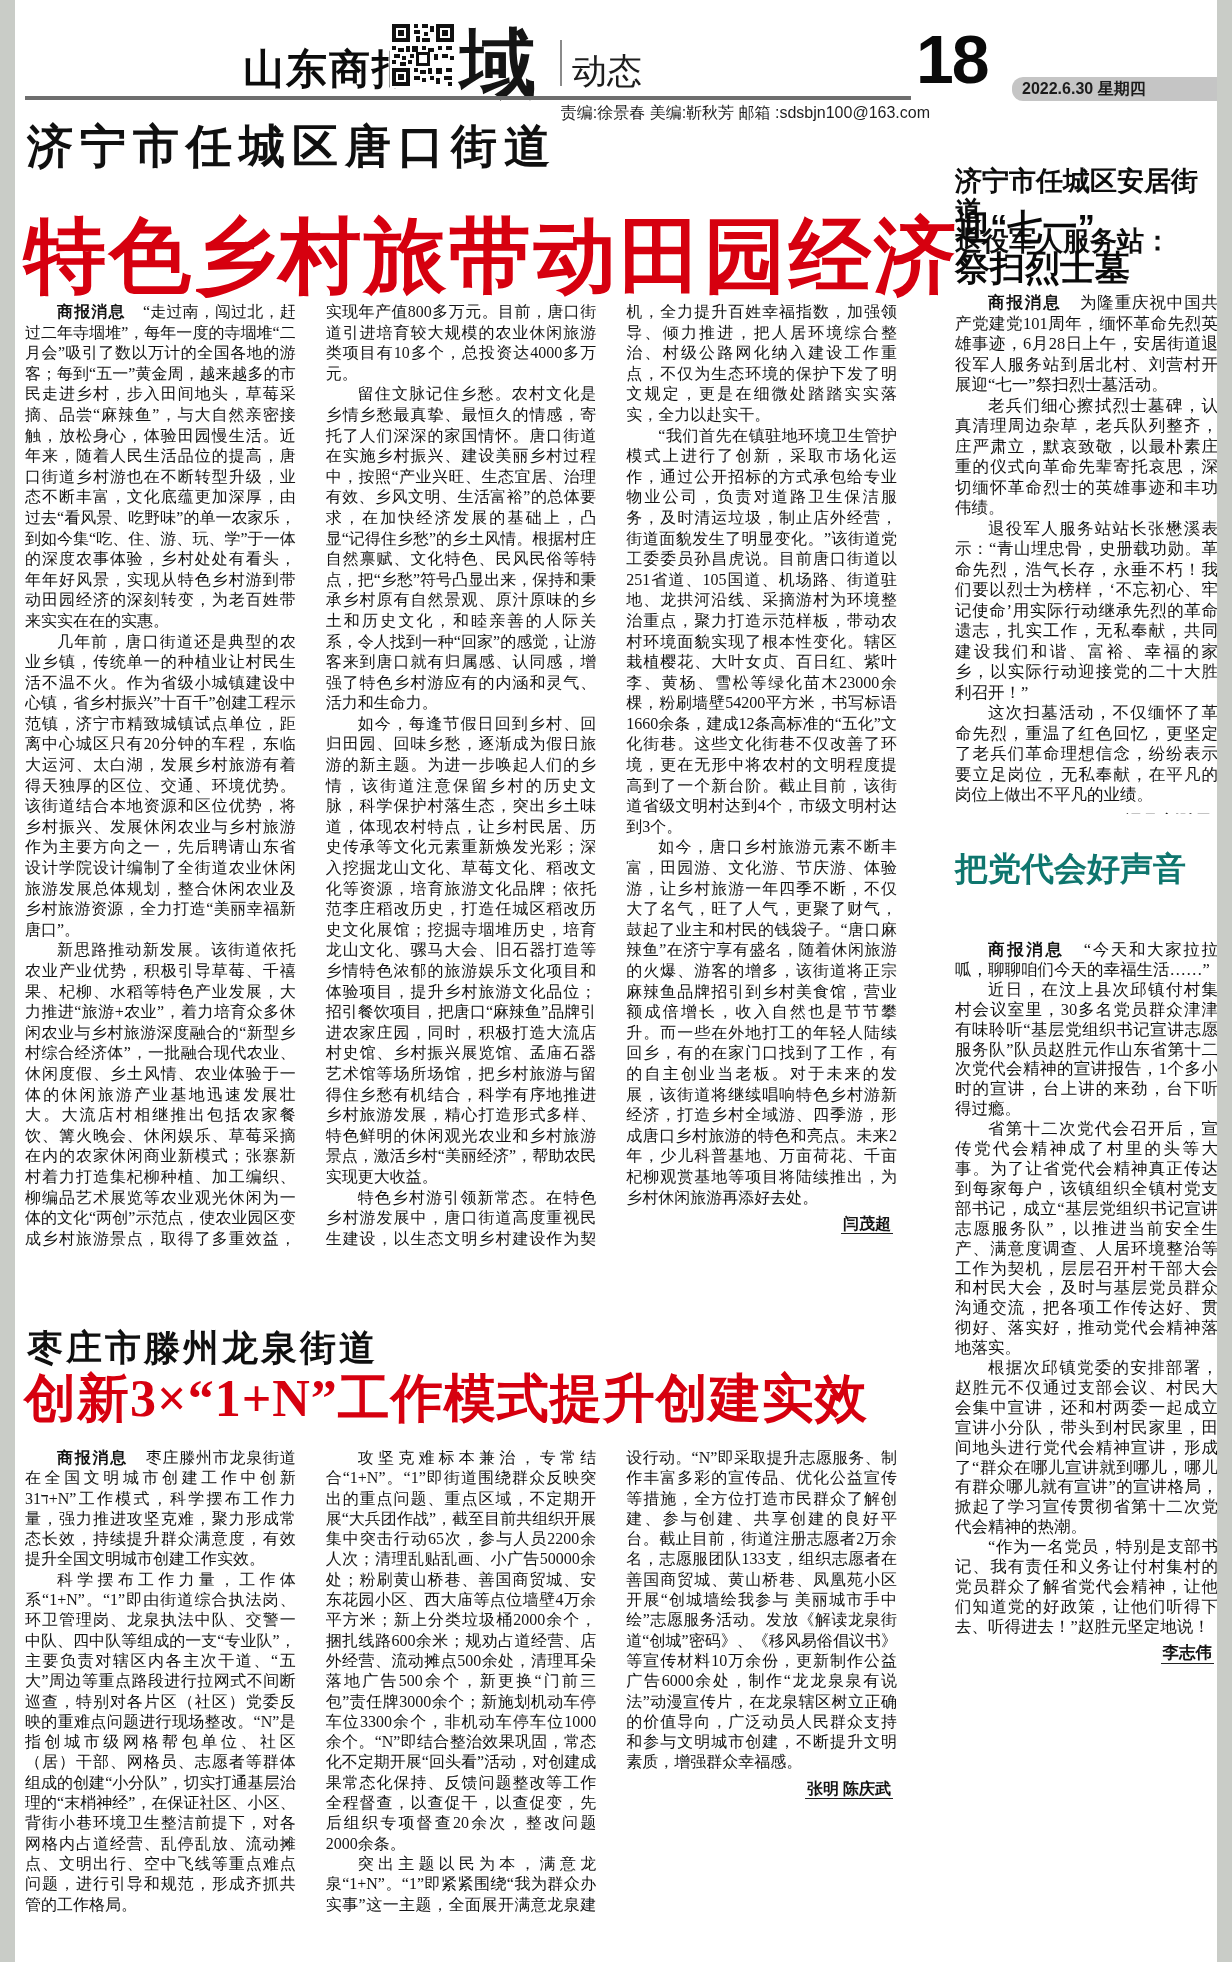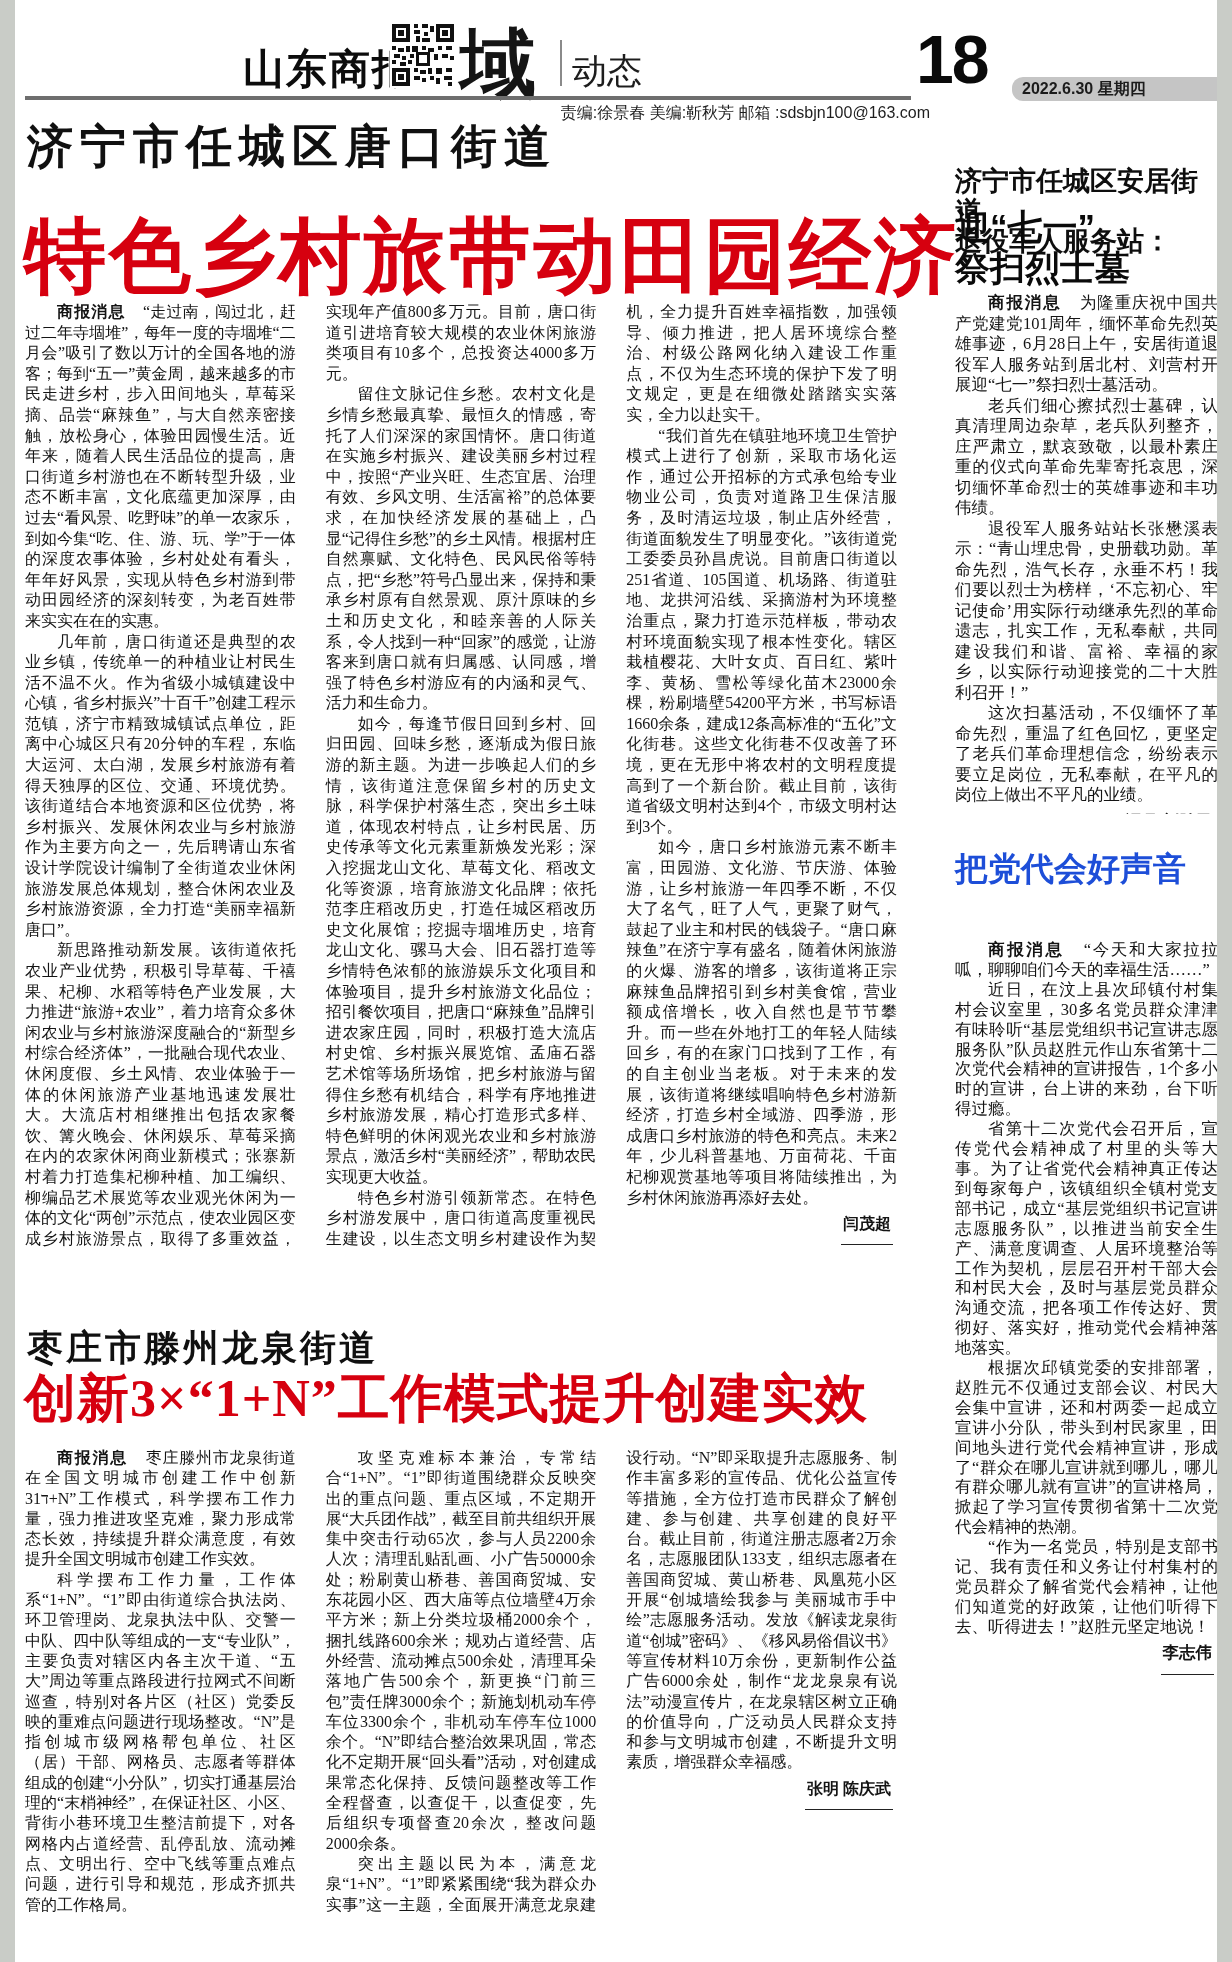--- a/index.html
+++ b/index.html
@@ -23,41 +23,41 @@
   .page-number{position:absolute;left:916px;top:20px;font-size:68px;font-weight:800;color:#0a0a0a;letter-spacing:-2px;}
   .date-bar{position:absolute;left:1012px;top:77px;width:220px;height:24px;background:#c5c5c5;
     font-size:16px;font-weight:700;color:#1b1b1b;line-height:24px;padding-left:10px;box-sizing:border-box;border-radius:11px;}
   .head-rule{position:absolute;left:25px;top:96px;width:886px;height:4px;background:#6e6e6e;}
   .staff-line{position:absolute;left:430px;top:103px;width:500px;font-size:16px;color:#1e1e1e;text-align:right;}
 
   
   .flow p{margin:0;text-indent:2em;text-align:justify;}
   .lead{font-weight:800;font-family:"Liberation Sans","DejaVu Sans",sans-serif;letter-spacing:1px;}
   .byline{text-align:right;margin-top:6px;padding-right:4px;}
-  .byline span{font-weight:700;border-bottom:1.5px solid #222;padding:0 2px 12px 2px;}
+  .byline span{font-weight:700;border-bottom:1.5px solid #222;padding:0 2px 1px 2px;}
 
   
   .main-kicker{position:absolute;left:27px;top:116px;font-size:46px;font-weight:600;letter-spacing:7px;color:#101010;}
   .main-title{position:absolute;left:24px;top:178px;font-size:82px;font-weight:800;letter-spacing:3px;color:#d6000f;white-space:nowrap;margin-top:24px;}
   .main-body{
     position:absolute;left:25px;top:302px;width:872px;height:950px;
     column-count:3;column-gap:30px;column-fill:auto;
     font-family:"Liberation Serif","DejaVu Serif",serif;
     font-size:16px;line-height:20.6px;overflow:hidden;
   }
 
   
   .rail-a-kicker{position:absolute;left:955px;top:146px;width:265px;font-size:27px;font-weight:600;line-height:30px;color:#0e0e0e;margin-top:20px;}
   .rail-a-title{position:absolute;left:955px;top:206px;width:265px;font-size:35px;font-weight:800;line-height:41px;color:#0a0a0a;}
   .rail-a-body{
     position:absolute;left:955px;top:292px;width:263px;height:522px;
     font-family:"Liberation Serif","DejaVu Serif",serif;
     font-size:16.5px;line-height:20.5px;overflow:hidden;
   }
-  .rail-b-title{position:absolute;left:955px;top:848px;width:265px;font-size:33px;font-weight:800;line-height:41px;color:#1d4ed8;}
+  .rail-b-title{position:absolute;left:955px;top:848px;width:265px;font-size:33px;font-weight:800;line-height:41px;color:#0f766e;}
   .rail-b-body{
     position:absolute;left:955px;top:940px;width:263px;height:972px;
     font-family:"Liberation Serif","DejaVu Serif",serif;
     font-size:16.5px;line-height:19.9px;overflow:hidden;
   }
 
   
   .bottom-kicker{position:absolute;left:27px;top:1324px;font-size:36px;font-weight:600;letter-spacing:3px;color:#101010;}
   .bottom-title{position:absolute;left:24px;top:1364px;font-size:52px;font-weight:800;letter-spacing:1px;color:#d6000f;white-space:nowrap;}
   .bottom-title .serif-seg{font-family:"Liberation Serif","DejaVu Serif",serif;font-weight:600;}

